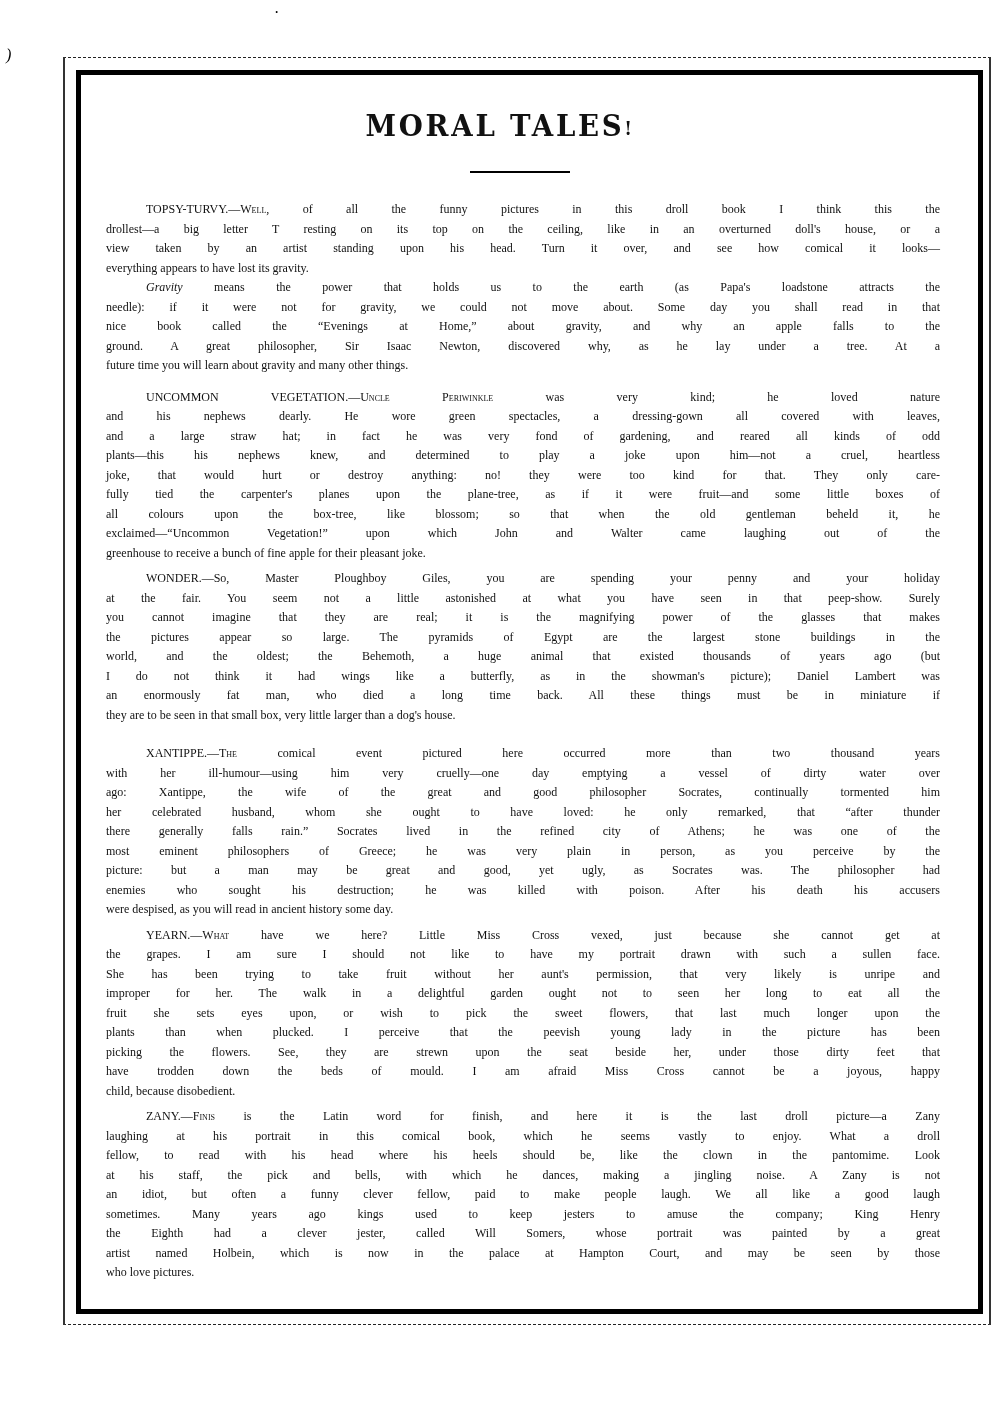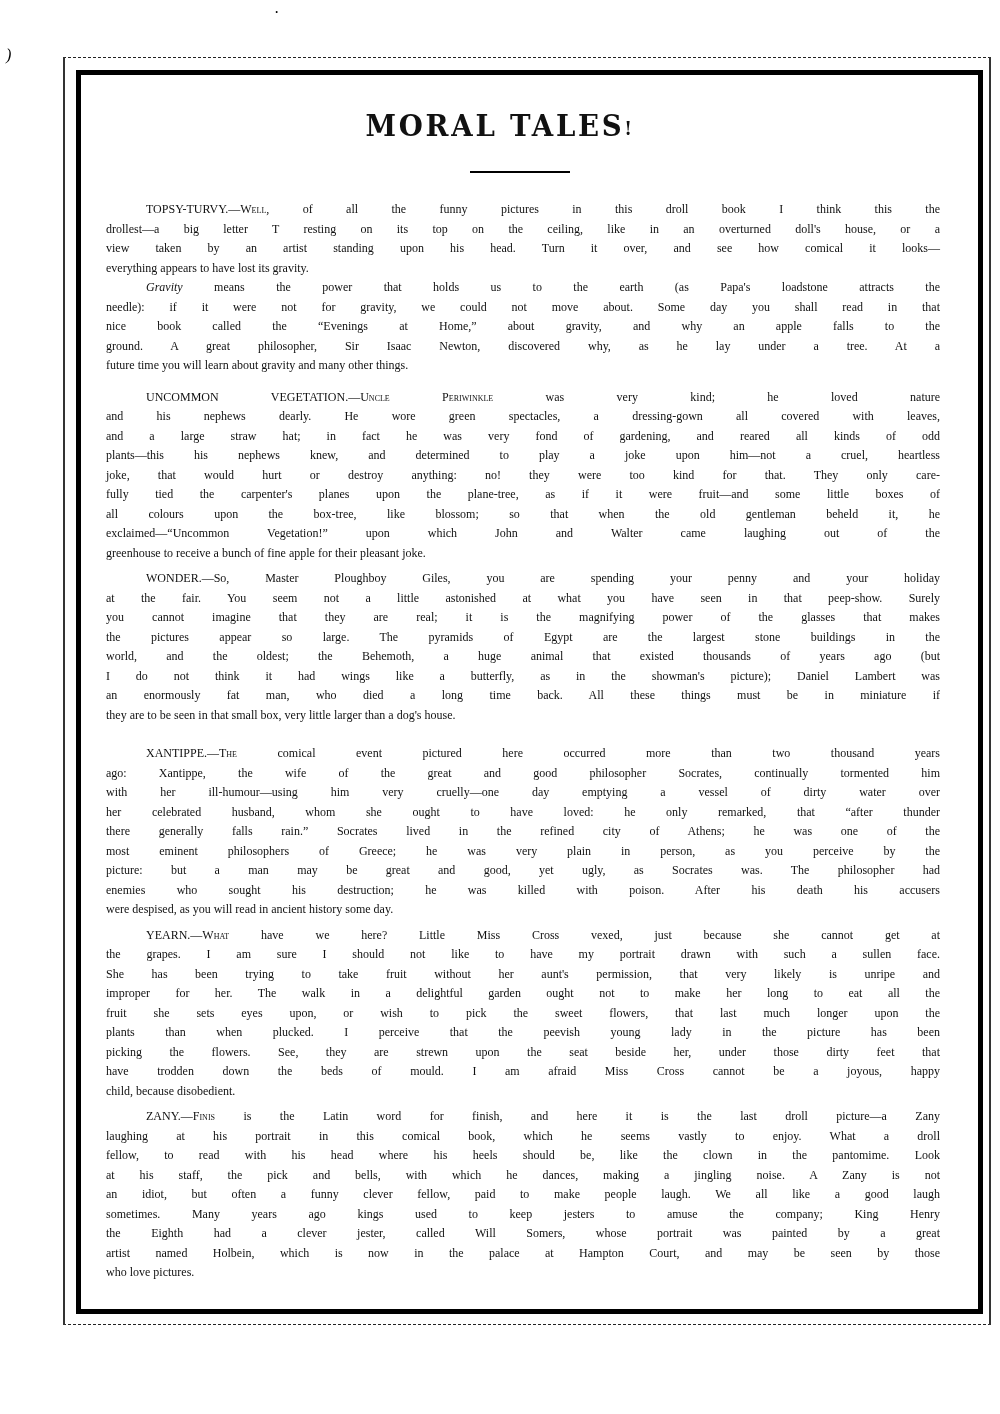--- a/index.html
+++ b/index.html
@@ -125,26 +125,26 @@
         </span>
         <span class="line last">
           <span class="wrap" style="text-align-last: left;"><span>they are to be seen in that small box, very little larger than a dog's house.</span></span>
         </span>
       </div>
       <div class="para" style="margin-top: 19px;">
         <span class="line first">
           <span class="wrap"><span class="heading">XANTIPPE.—</span><span class="sc">The</span> <span>comical event pictured here occurred more than two thousand years</span></span>
         </span>
         <span class="line">
+          <span class="wrap"><span>with her ill-humour—using him very cruelly—one day emptying a vessel of dirty water over</span></span>
+        </span>
+        <span class="line">
           <span class="wrap"><span>ago: Xantippe, the wife of the great and good philosopher Socrates, continually tormented him</span></span>
         </span>
         <span class="line">
-          <span class="wrap"><span>with her ill-humour—using him very cruelly—one day emptying a vessel of dirty water over</span></span>
-        </span>
-        <span class="line">
           <span class="wrap"><span>her celebrated husband, whom she ought to have loved: he only remarked, that “after thunder</span></span>
         </span>
         <span class="line">
           <span class="wrap"><span>there generally falls rain.”  Socrates lived in the refined city of Athens; he was one of the</span></span>
         </span>
         <span class="line">
           <span class="wrap"><span>most eminent philosophers of Greece; he was very plain in person, as you perceive by the</span></span>
         </span>
         <span class="line">
           <span class="wrap"><span>picture: but a man may be great and good, yet ugly, as Socrates was.  The philosopher had</span></span>
@@ -160,21 +160,21 @@
         <span class="line first">
           <span class="wrap"><span class="heading">YEARN.—</span><span class="sc">What</span> <span>have we here?  Little Miss Cross vexed, just because she cannot get at</span></span>
         </span>
         <span class="line">
           <span class="wrap"><span>the grapes.  I am sure I should not like to have my portrait drawn with such a sullen face.</span></span>
         </span>
         <span class="line">
           <span class="wrap"><span>She has been trying to take fruit without her aunt's permission, that very likely is unripe and</span></span>
         </span>
         <span class="line">
-          <span class="wrap"><span>improper for her.  The walk in a delightful garden ought not to make her long to eat all the</span></span>
+          <span class="wrap"><span>improper for her.  The walk in a delightful garden ought not to seen her long to eat all the</span></span>
         </span>
         <span class="line">
           <span class="wrap"><span>fruit she sets eyes upon, or wish to pick the sweet flowers, that last much longer upon the</span></span>
         </span>
         <span class="line">
           <span class="wrap"><span>plants than when plucked.  I perceive that the peevish young lady in the picture has been</span></span>
         </span>
         <span class="line">
           <span class="wrap"><span>picking the flowers.  See, they are strewn upon the seat beside her, under those dirty feet that</span></span>
         </span>

